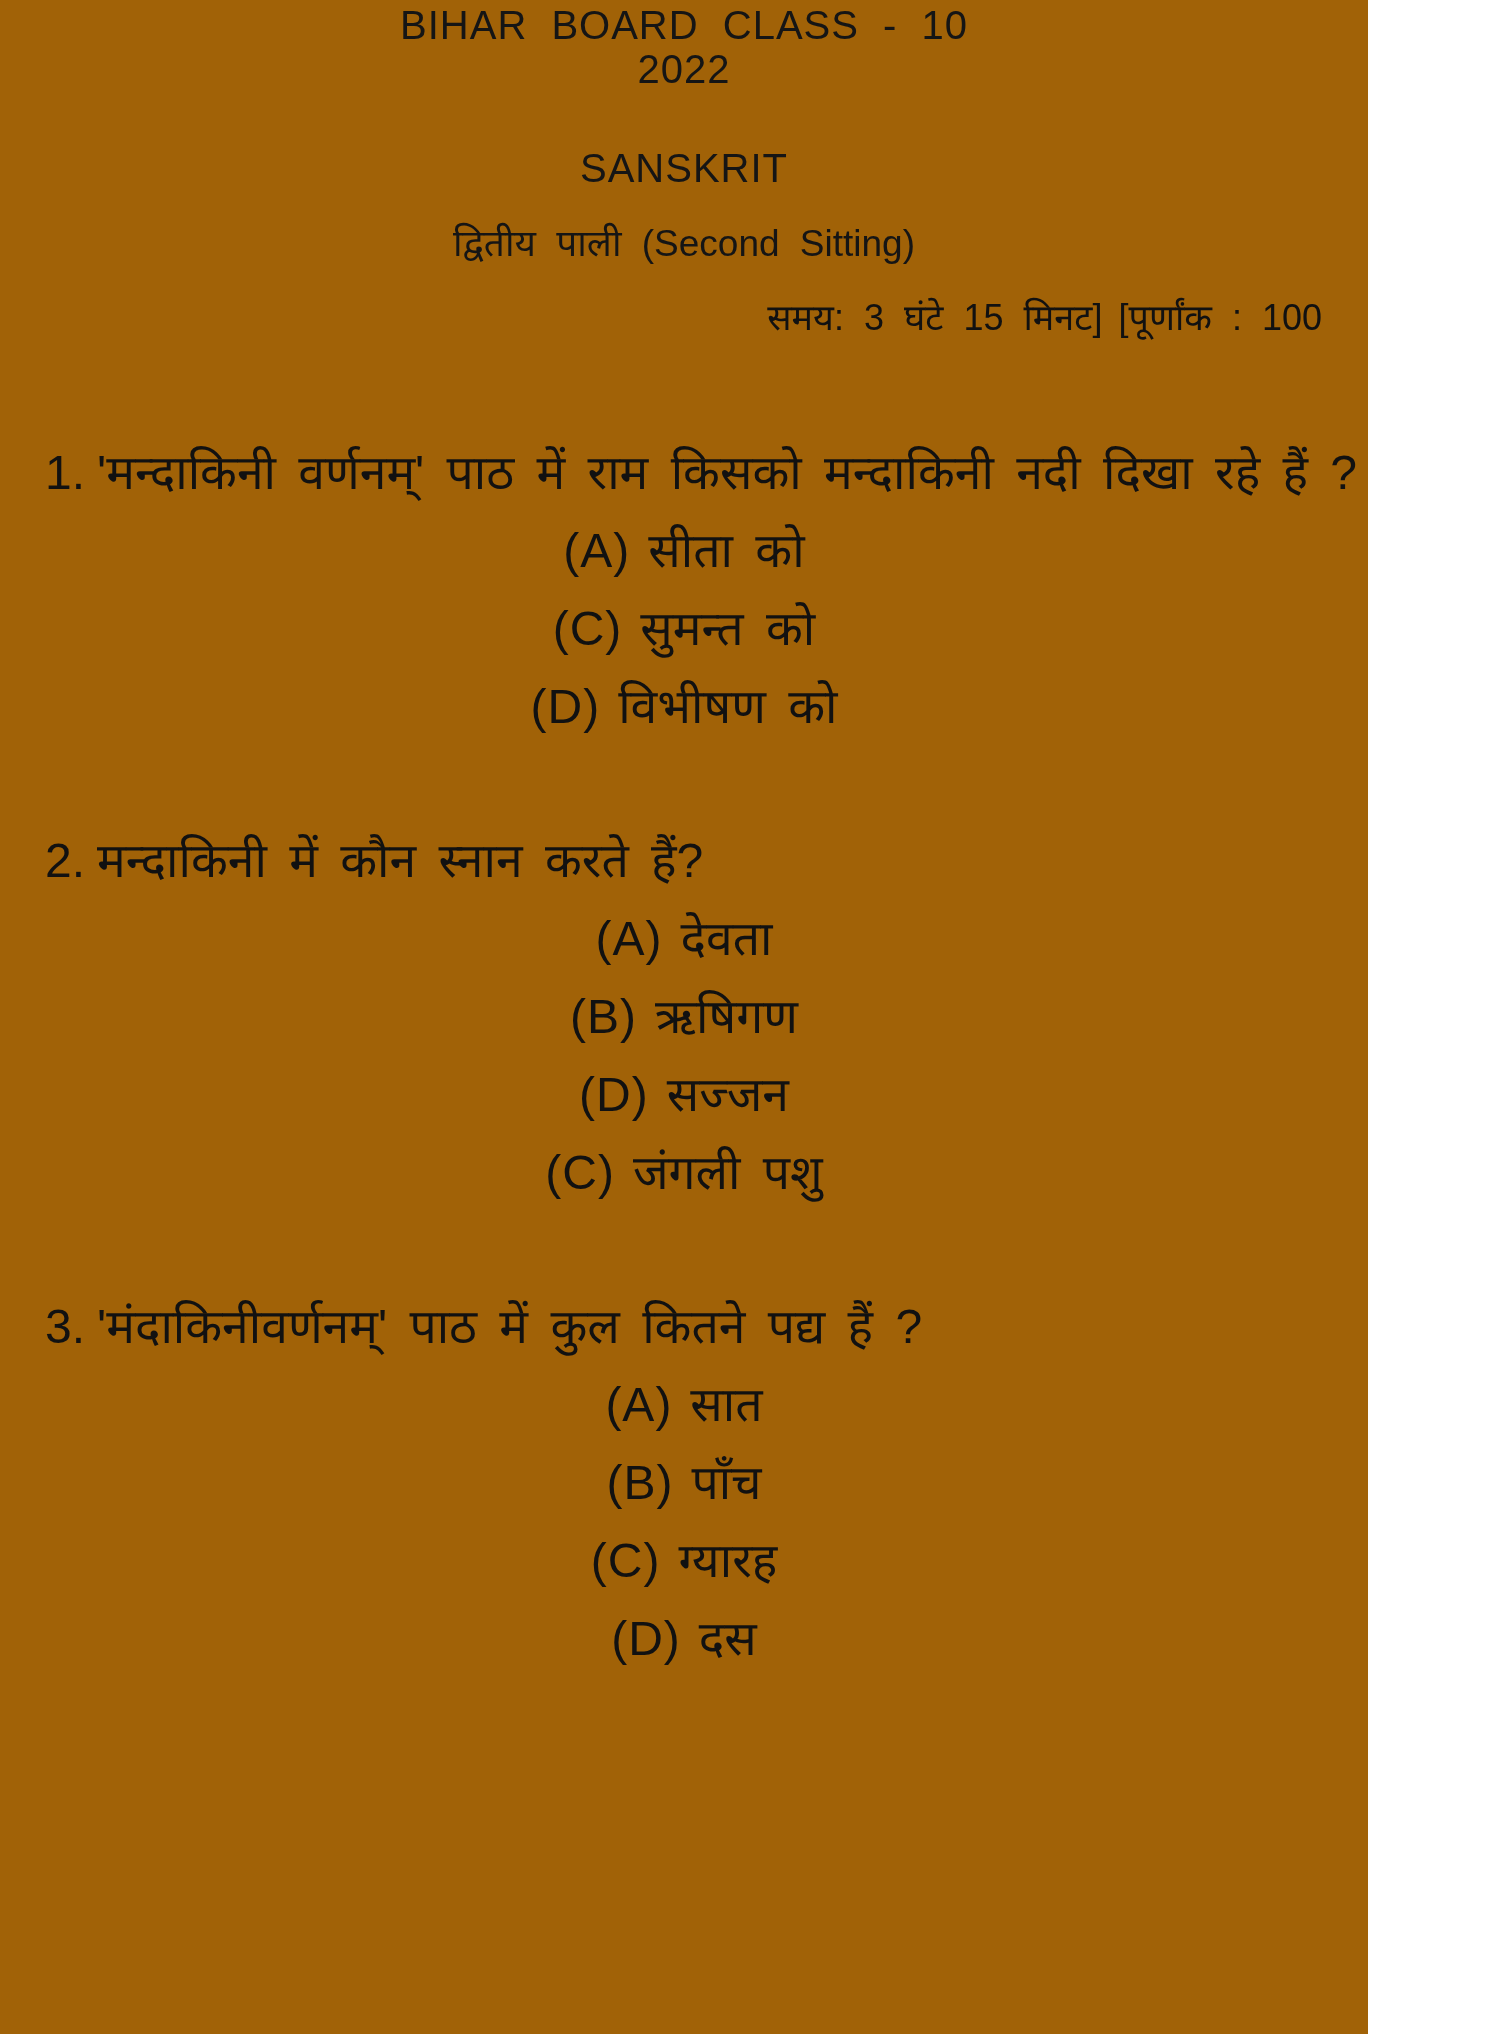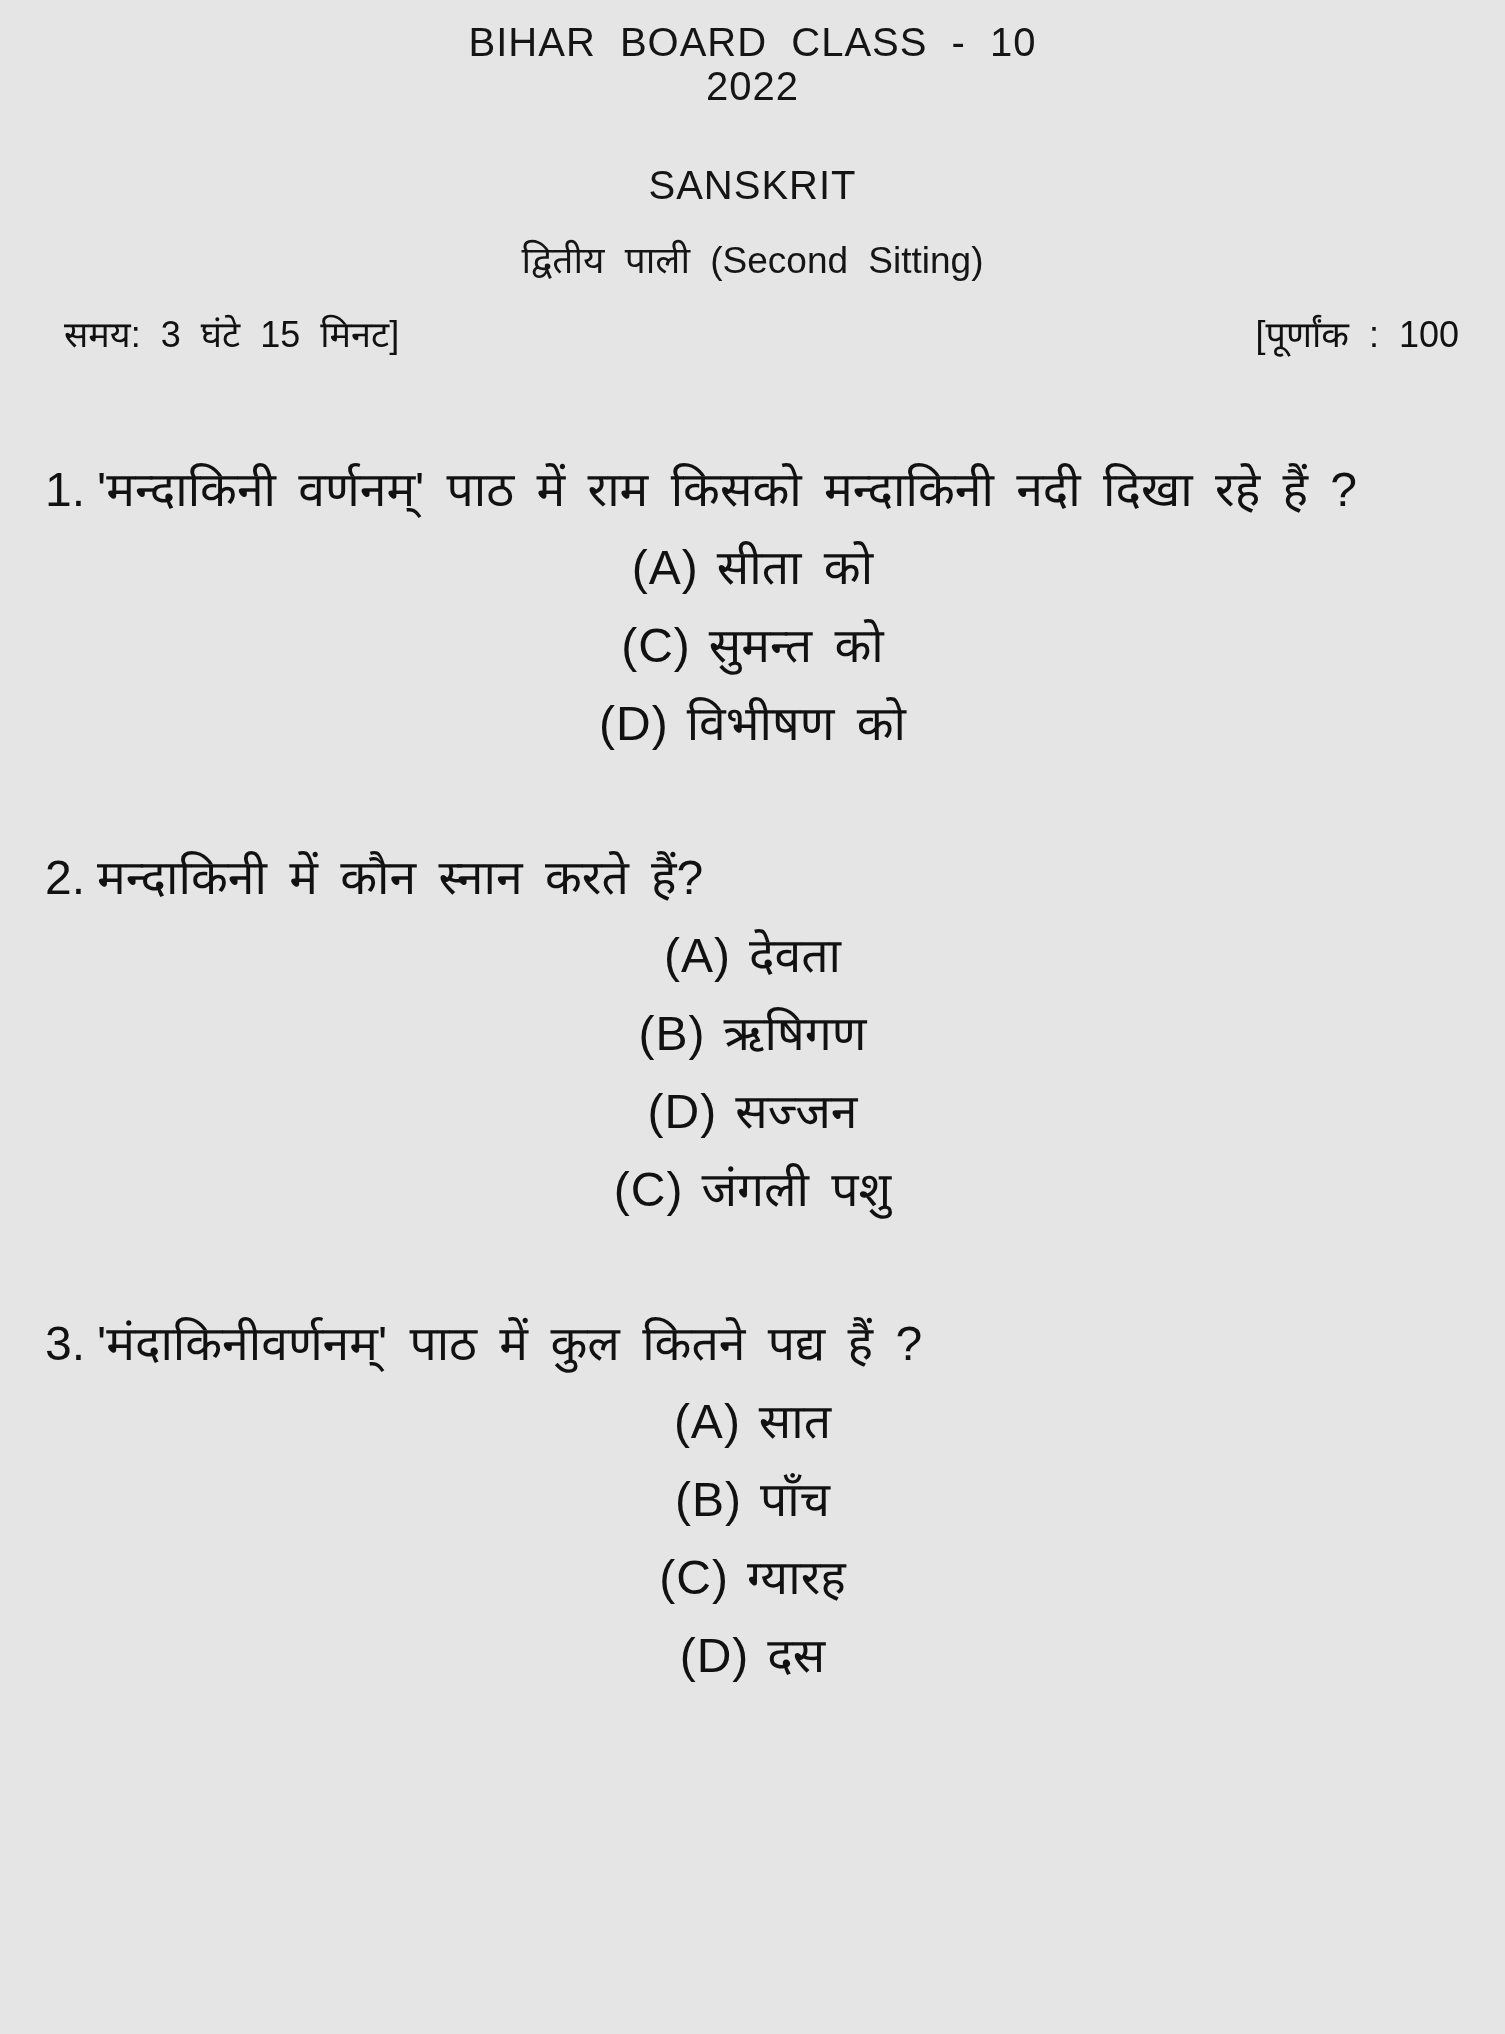--- a/index.html
+++ b/index.html
@@ -2,28 +2,28 @@
 <html lang="hi"><head>
 <meta charset="utf-8">
 <style>
   html, body {
     margin: 0;
     padding: 0;
     background: #ffffff;
   }
   .page {
     position: relative;
-    width: 1505px;
+    width: 1368px;
     height: 2034px;
-    background: #e5e5e5;
+    background: #a16207;
     color: #111111;
     font-family: "Liberation Sans", "DejaVu Sans", sans-serif;
     overflow: hidden;
     box-sizing: border-box;
-    padding-top: 20px;
+    padding-top: 3px;
   }
   
   .h-line {
     text-align: center;
     font-size: 40px;
     line-height: 44px;
     letter-spacing: 1px;
     word-spacing: 12px;
     color: #151515;
   }
@@ -32,21 +32,21 @@
   .h-subject { margin-top: 55px; }
   .h-sitting {
     margin-top: 28px;
     font-size: 37px;
     line-height: 52px;
     letter-spacing: 0;
     word-spacing: 10px;
   }
   .meta-row {
     display: flex;
-    justify-content: space-between;
+    justify-content: flex-end;
     align-items: flex-start;
     margin-top: 22px;
     padding-left: 64px;
     padding-right: 46px;
     font-size: 36px;
     line-height: 52px;
     word-spacing: 10px;
     gap: 16px;
   }
   

